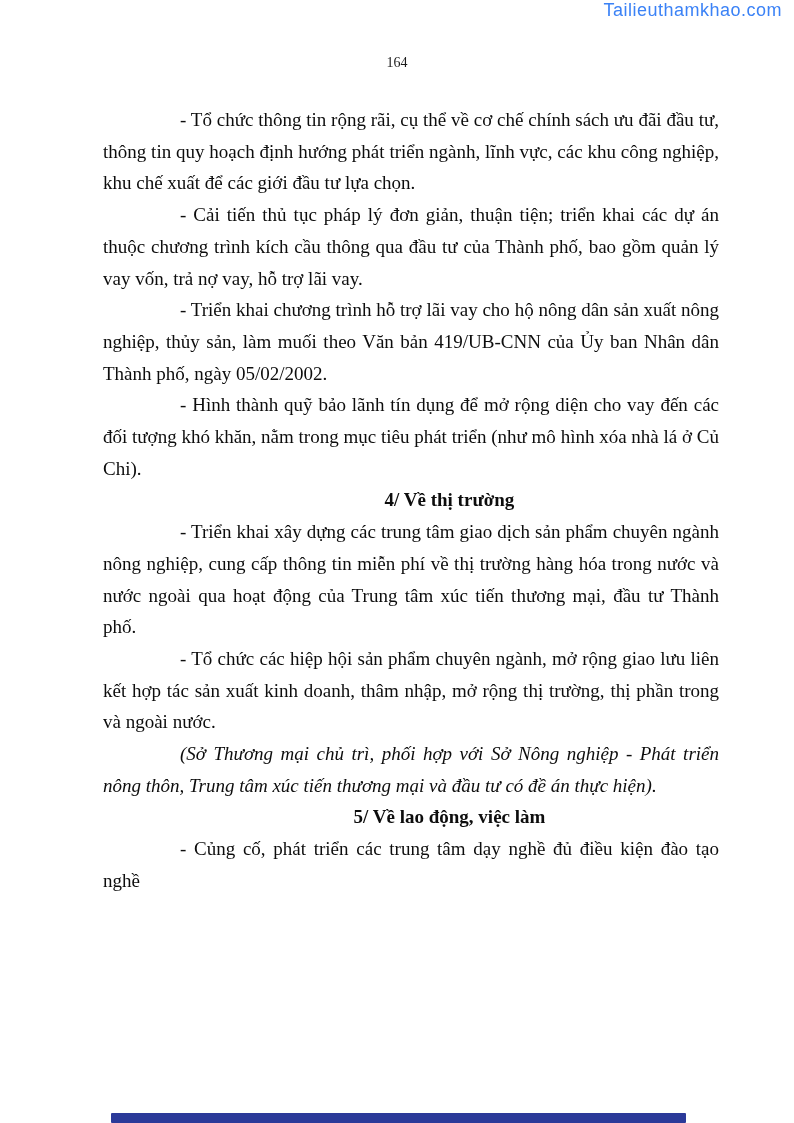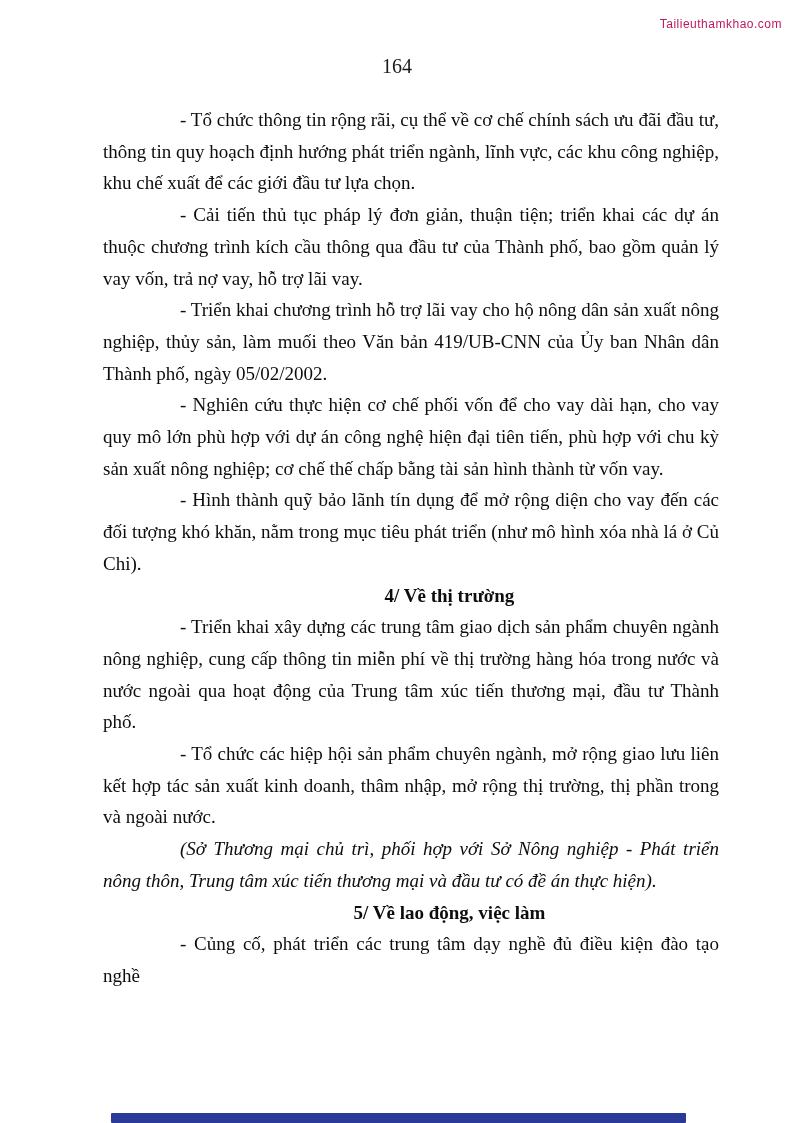--- a/index.html
+++ b/index.html
@@ -8,34 +8,34 @@
     position: relative;
     width: 794px;
     height: 1123px;
     background: #ffffff;
     overflow: hidden;
     font-family: "Liberation Serif", serif;
     color: #111111;
   }
   .watermark {
     position: absolute;
-    top: 17px;
+    top: 0;
     right: 12px;
     font-family: "Liberation Sans", sans-serif;
-    font-size: 12px;
-    color: #be185d;
+    font-size: 18px;
+    color: #3b82f6;
     letter-spacing: 0.5px;
   }
   .page-number {
     position: absolute;
     top: 55px;
     left: 0;
     width: 100%;
     text-align: center;
-    font-size: 20px;
+    font-size: 14px;
     color: #1a1a1a;
   }
   .doc-body {
     position: absolute;
     top: 104px;
     left: 103px;
     width: 616px;
   }
   .doc-body p {
     font-size: 19px;
@@ -64,21 +64,20 @@
 <body>
 
 <div class="watermark">Tailieuthamkhao.com</div>
 
 <div class="page-number">164</div>
 
 <div class="doc-body">
   <p>- Tổ chức thông tin rộng rãi, cụ thể về cơ chế chính sách ưu đãi đầu tư, thông tin quy hoạch định hướng phát triển ngành, lĩnh vực, các khu công nghiệp, khu chế xuất để các giới đầu tư lựa chọn.</p>
   <p>- Cải tiến thủ tục pháp lý đơn giản, thuận tiện; triển khai các dự án thuộc chương trình kích cầu thông qua đầu tư của Thành phố, bao gồm quản lý vay vốn, trả nợ vay, hỗ trợ lãi vay.</p>
   <p>- Triển khai chương trình hỗ trợ lãi vay cho hộ nông dân sản xuất nông nghiệp, thủy sản, làm muối theo Văn bản 419/UB-CNN của Ủy ban Nhân dân Thành phố, ngày 05/02/2002.</p>
-  <p>- Nghiên cứu thực hiện cơ chế phối vốn để cho vay dài hạn, cho vay quy mô lớn phù hợp với dự án công nghệ hiện đại tiên tiến, phù hợp với chu kỳ sản xuất nông nghiệp; cơ chế thế chấp bằng tài sản hình thành từ vốn vay.</p>
   <p>- Hình thành quỹ bảo lãnh tín dụng để mở rộng diện cho vay đến các đối tượng khó khăn, nằm trong mục tiêu phát triển (như mô hình xóa nhà lá ở Củ Chi).</p>
   <p class="heading">4/ Về thị trường</p>
   <p>- Triển khai xây dựng các trung tâm giao dịch sản phẩm chuyên ngành nông nghiệp, cung cấp thông tin miễn phí về thị trường hàng hóa trong nước và nước ngoài qua hoạt động của Trung tâm xúc tiến thương mại, đầu tư Thành phố.</p>
   <p>- Tổ chức các hiệp hội sản phẩm chuyên ngành, mở rộng giao lưu liên kết hợp tác sản xuất kinh doanh, thâm nhập, mở rộng thị trường, thị phần trong và ngoài nước.</p>
   <p class="italic">(Sở Thương mại chủ trì, phối hợp với Sở Nông nghiệp - Phát triển nông thôn, Trung tâm xúc tiến thương mại và đầu tư có đề án thực hiện).</p>
   <p class="heading">5/ Về lao động, việc làm</p>
   <p>- Củng cố, phát triển các trung tâm dạy nghề đủ điều kiện đào tạo nghề</p>
 </div>
 
 <div class="footer-bar" style="background: rgb(43, 58, 153);"></div>

